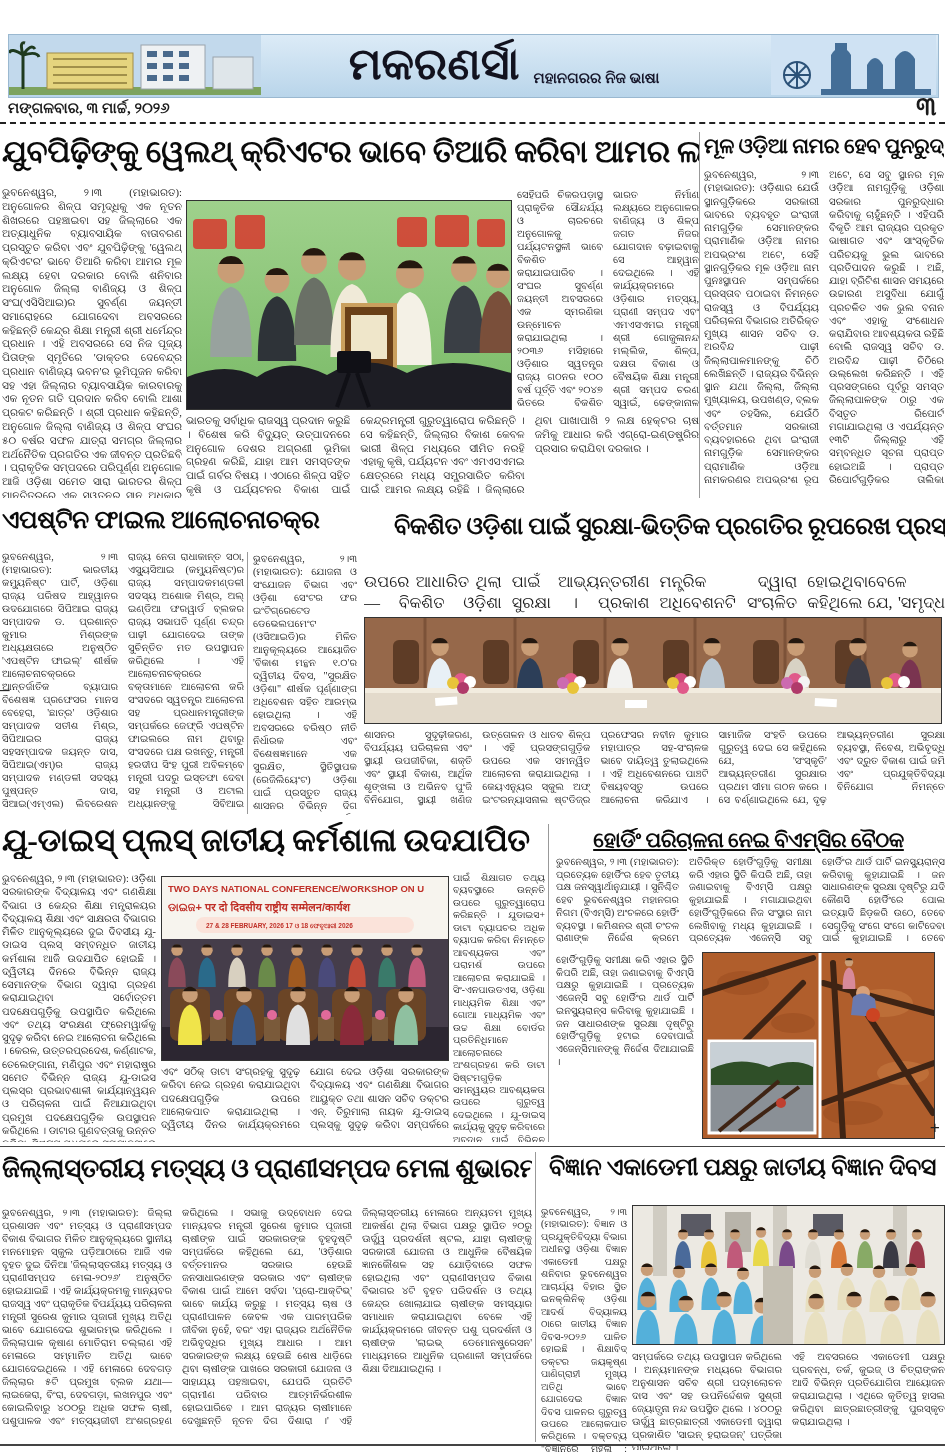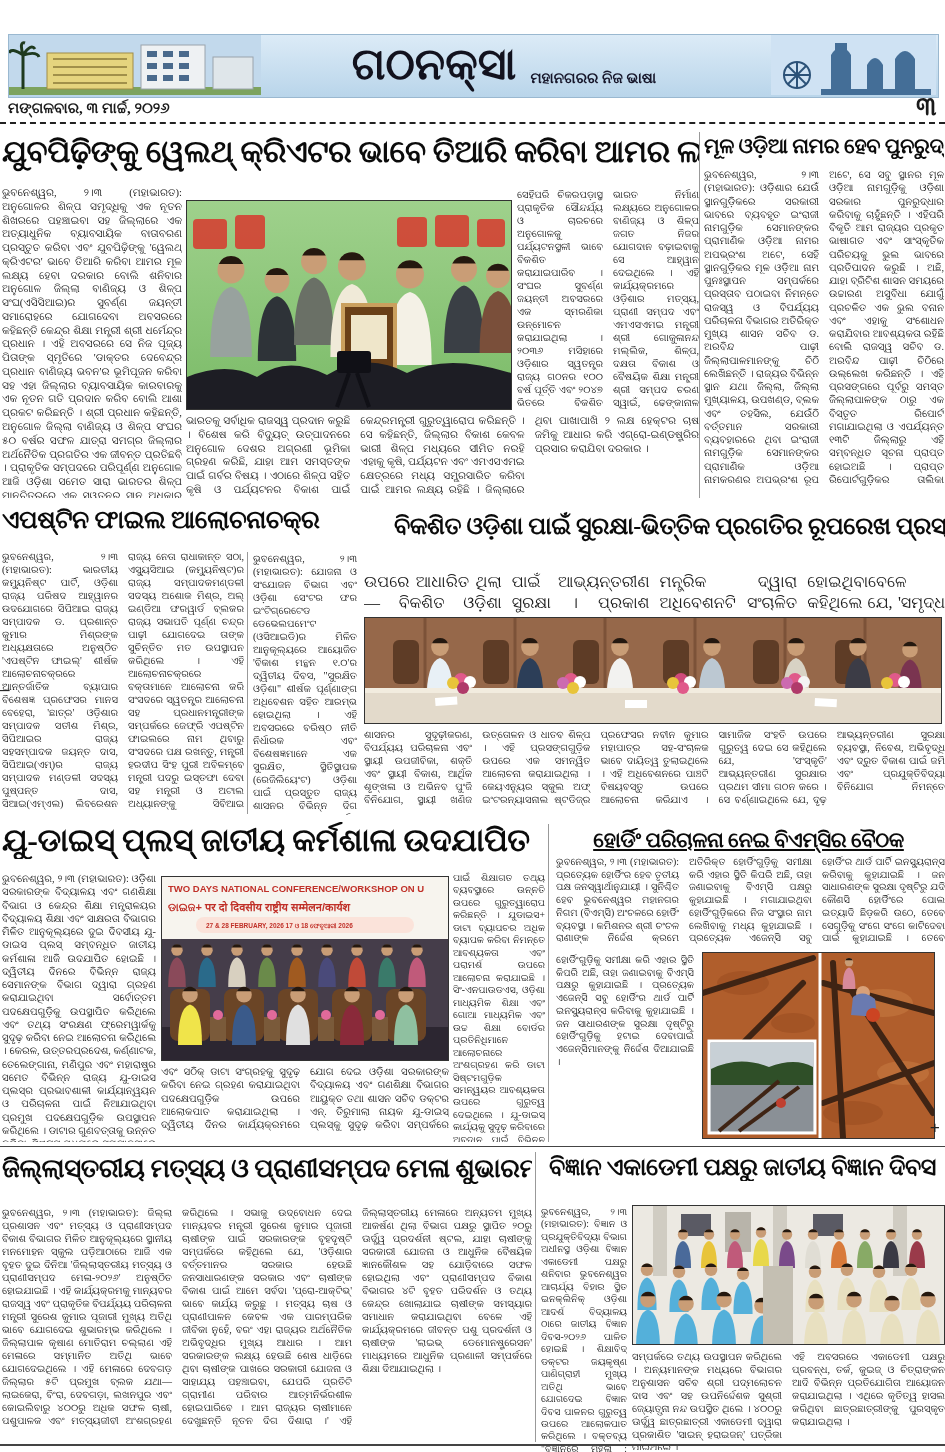--- a/index.html
+++ b/index.html
@@ -60,21 +60,21 @@
           <rect x="170" y="28" width="10" height="6"></rect>
         <rect x="138" y="40" width="10" height="6"></rect>
           <rect x="154" y="40" width="10" height="6"></rect>
           <rect x="170" y="40" width="10" height="6"></rect>
       </g>
       <rect x="204" y="22" width="40" height="32" fill="#dfe6ea" stroke="#9aa4ac"></rect>
       <path d="M14 54 L14 20 M14 20 Q2 12 0 18 M14 20 Q10 6 16 8 M14 20 Q22 8 26 14 M14 20 Q28 16 30 22" stroke="#1e3a1e" stroke-width="3" fill="none"></path>
     </svg>
   </div>
   <div class="abs" style="left:260px;top:0;width:470px;height:60px;display:flex;align-items:center;justify-content:center;gap:14px;">
-    <span class="mast-title">ଗଠନକ୍ସା</span>
+    <span class="mast-title">ମକରଣର୍ସା</span>
     <span class="mast-sub" style="align-self:flex-end;padding-bottom:8px;">ମହାନଗରର ନିଜ ଭାଷା</span>
   </div>
   <div class="abs" style="left:762px;top:0;width:165px;height:60px;">
     <svg width="165" height="60" viewBox="0 0 165 60">
       <rect width="165" height="60" fill="#cfe2f3"></rect>
       <g fill="#35628e" opacity="0.9">
         <path d="M60 58 L60 20 Q70 4 80 20 L80 58 Z"></path>
         <rect x="64" y="8" width="12" height="8"></rect>
         <path d="M96 58 L96 30 Q104 16 112 30 L112 58 Z"></path>
         <path d="M124 58 L124 24 Q134 8 144 24 L144 58 Z"></path>

